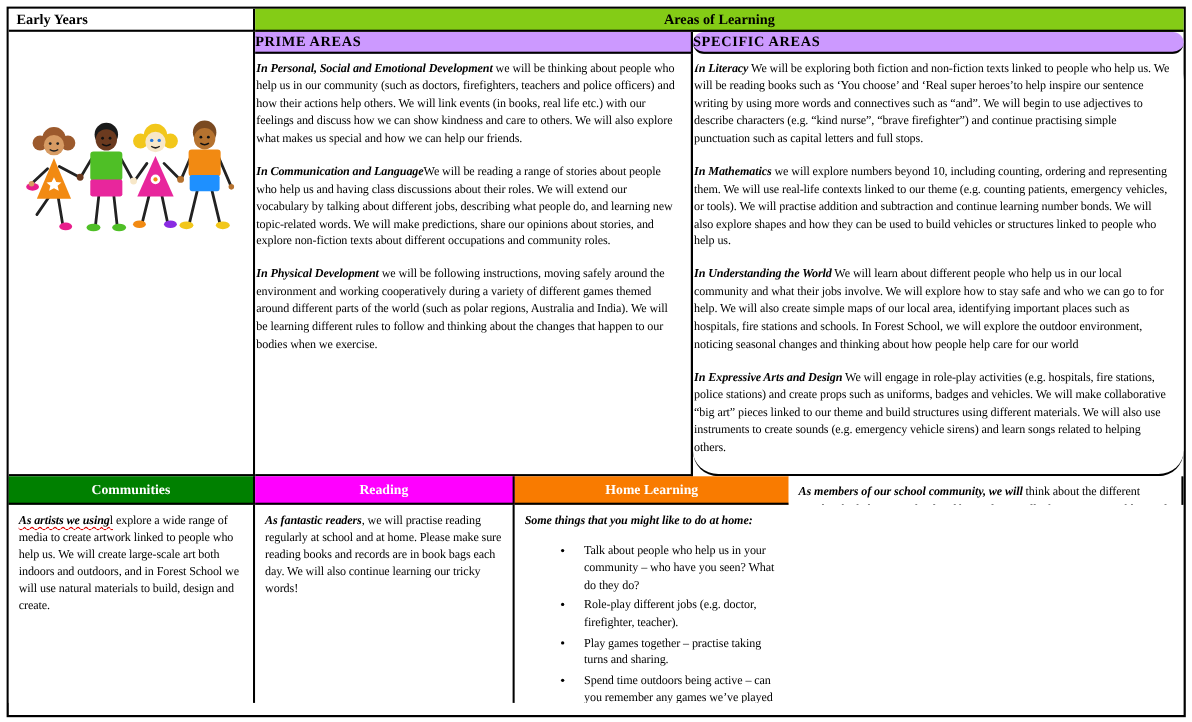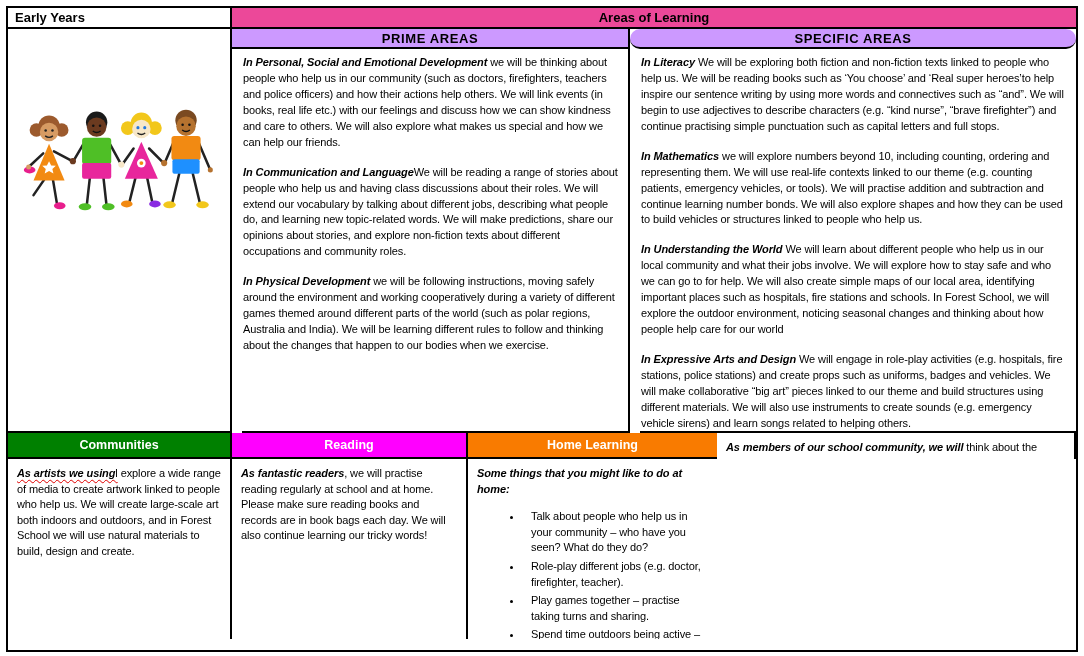--- a/index.html
+++ b/index.html
@@ -1,43 +1,43 @@
 <!DOCTYPE html>
 <html><head>
 <meta charset="utf-8">
 <style>
   * { margin:0; padding:0; box-sizing:border-box; }
   html,body { width:1084px; height:656px; background:#fff;
     font-family:"Liberation Sans", sans-serif; color:#000; }
   .sheet { position:relative; width:1084px; height:656px; background:#fff; overflow:hidden; }
   .tbl { position:absolute; left:6px; top:6px; width:1072px; height:646px;
-    border:2px solid #000; }
+    border:2px solid #000;font-family:Liberation Serif, serif; }
   .top { display:grid; grid-template-columns:224px 398px 1fr;
     grid-template-rows:21px 20px 1fr; width:100%; height:425px; }
   .bottom { display:grid; grid-template-columns:224px 236px 249px 1fr;
     grid-template-rows:26px 1fr; width:100%; height:206px; }
   .cell { overflow:hidden; border-right:2px solid #000; border-bottom:2px solid #000; }
   .no-r { border-right:none; }
   .no-b { border-bottom:none; }
 
   .c-early { grid-column:1; grid-row:1; font-weight:bold; font-size:13px;
     padding:2px 0 0 7px; background:#fff; }
-  .c-areas { grid-column:2 / span 2; grid-row:1; background:#ec4899;
+  .c-areas { grid-column:2 / span 2; grid-row:1; background:#84cc16;
     display:flex; align-items:center; justify-content:center;
     font-weight:bold; font-size:13px; color:#000; }
   .c-img { grid-column:1; grid-row:2 / span 2; background:#fff;
     display:flex; justify-content:center; padding-top:62px; }
-  .c-sub { display:flex; align-items:center; justify-content:center;
+  .c-sub { display:flex; align-items:center; justify-content:flex-start;
     background:#CC99FF; font-weight:bold; font-size:13px; letter-spacing:.6px; }
   .c-prime-h { grid-column:2; grid-row:2; }
   .c-spec-h  { grid-column:3; grid-row:2;border-radius:10px; }
   .c-body { padding:6px 10px 4px 1px; font-size:11px; line-height:1.45;
-    letter-spacing:-0.1px; background:#fff;margin-left:10px; }
+    letter-spacing:-0.1px; background:#fff; }
   .c-prime-b { grid-column:2; grid-row:3; }
-  .c-spec-b  { grid-column:3; grid-row:3; }
+  .c-spec-b  { grid-column:3; grid-row:3;border-radius:23px; }
   .c-body p { margin-bottom:14px; }
   .c-body p:last-child { margin-bottom:0; }
   .lead { font-weight:bold; font-style:italic; }
 
   .bh { display:flex; align-items:center; justify-content:center;
     font-weight:bold; font-size:12.5px; color:#fff; }
   .bh-communities { background:#008000; }
   .bh-creativity  { background:#800080; }
   .bh-reading     { background:#FF00FF;text-align:right; }
   .bh-home        { background:#F97B00; }

